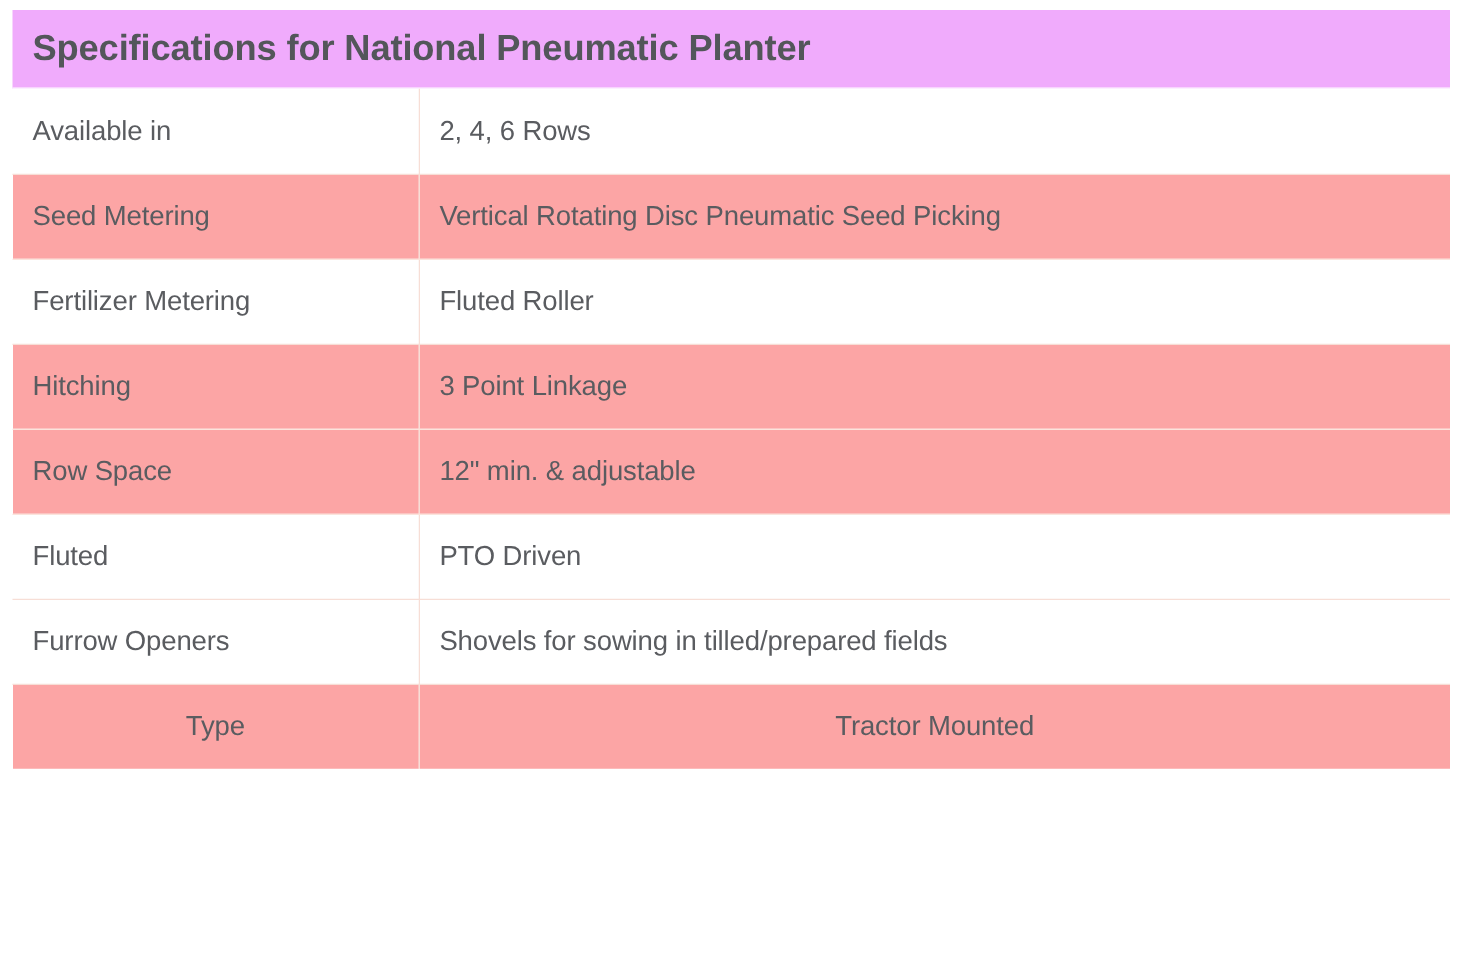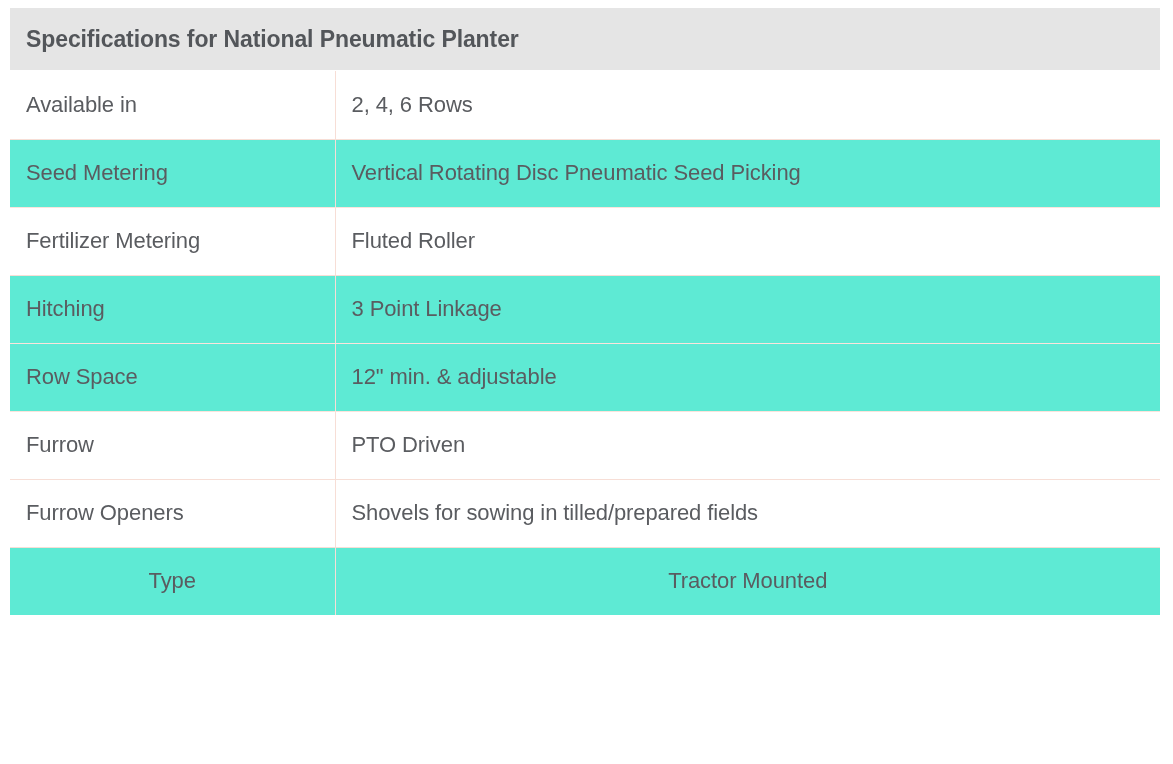--- a/index.html
+++ b/index.html
@@ -26,42 +26,42 @@
   }
 
   .spec-table {
     width: 100%;
     border-collapse: collapse;
     table-layout: fixed;
   }
 
   .spec-table caption {
     caption-side: top;
-    background: #e5e5e5;
+    background: #f0abfc;
     color: #53565a;
-    font-size: 23px;
+    font-size: 29px;
     font-weight: bold;
     letter-spacing: -0.1px;
     text-align: left;
     padding: 18px 16px 18px 16px;
     box-sizing: border-box;
     height: 63px;
     line-height: 27px;
     border-bottom: 1px solid #ffffff;
   }
 
   .spec-table col.col-label { width: 325px; }
   .spec-table col.col-value { width: auto; }
 
   .spec-table tbody tr {
     height: 68px;
   }
 
   .spec-table tbody tr.row-odd  { background: #ffffff; }
-  .spec-table tbody tr.row-even { background: #5eead4; }
+  .spec-table tbody tr.row-even { background: #fca5a5; }
 
   .spec-table td {
     padding: 0 16px;
     vertical-align: middle;
     font-size: 22px;
     line-height: 28px;
     color: #5a5c60;
     letter-spacing: -0.1px;
     white-space: nowrap;
     overflow: hidden;
@@ -107,21 +107,21 @@
         </tr>
         <tr class="row-even">
           <td class="cell-label">Hitching</td>
           <td class="cell-value">3 Point Linkage</td>
         </tr>
         <tr class="row-even">
           <td class="cell-label">Row Space</td>
           <td class="cell-value">12" min. &amp; adjustable</td>
         </tr>
         <tr class="row-odd">
-          <td class="cell-label">Furrow</td>
+          <td class="cell-label">Fluted</td>
           <td class="cell-value">PTO Driven</td>
         </tr>
         <tr class="row-odd">
           <td class="cell-label">Furrow Openers</td>
           <td class="cell-value">Shovels for sowing in tilled/prepared fields</td>
         </tr>
         <tr class="row-even">
           <td class="cell-label">Type</td>
           <td class="cell-value">Tractor Mounted</td>
         </tr>

